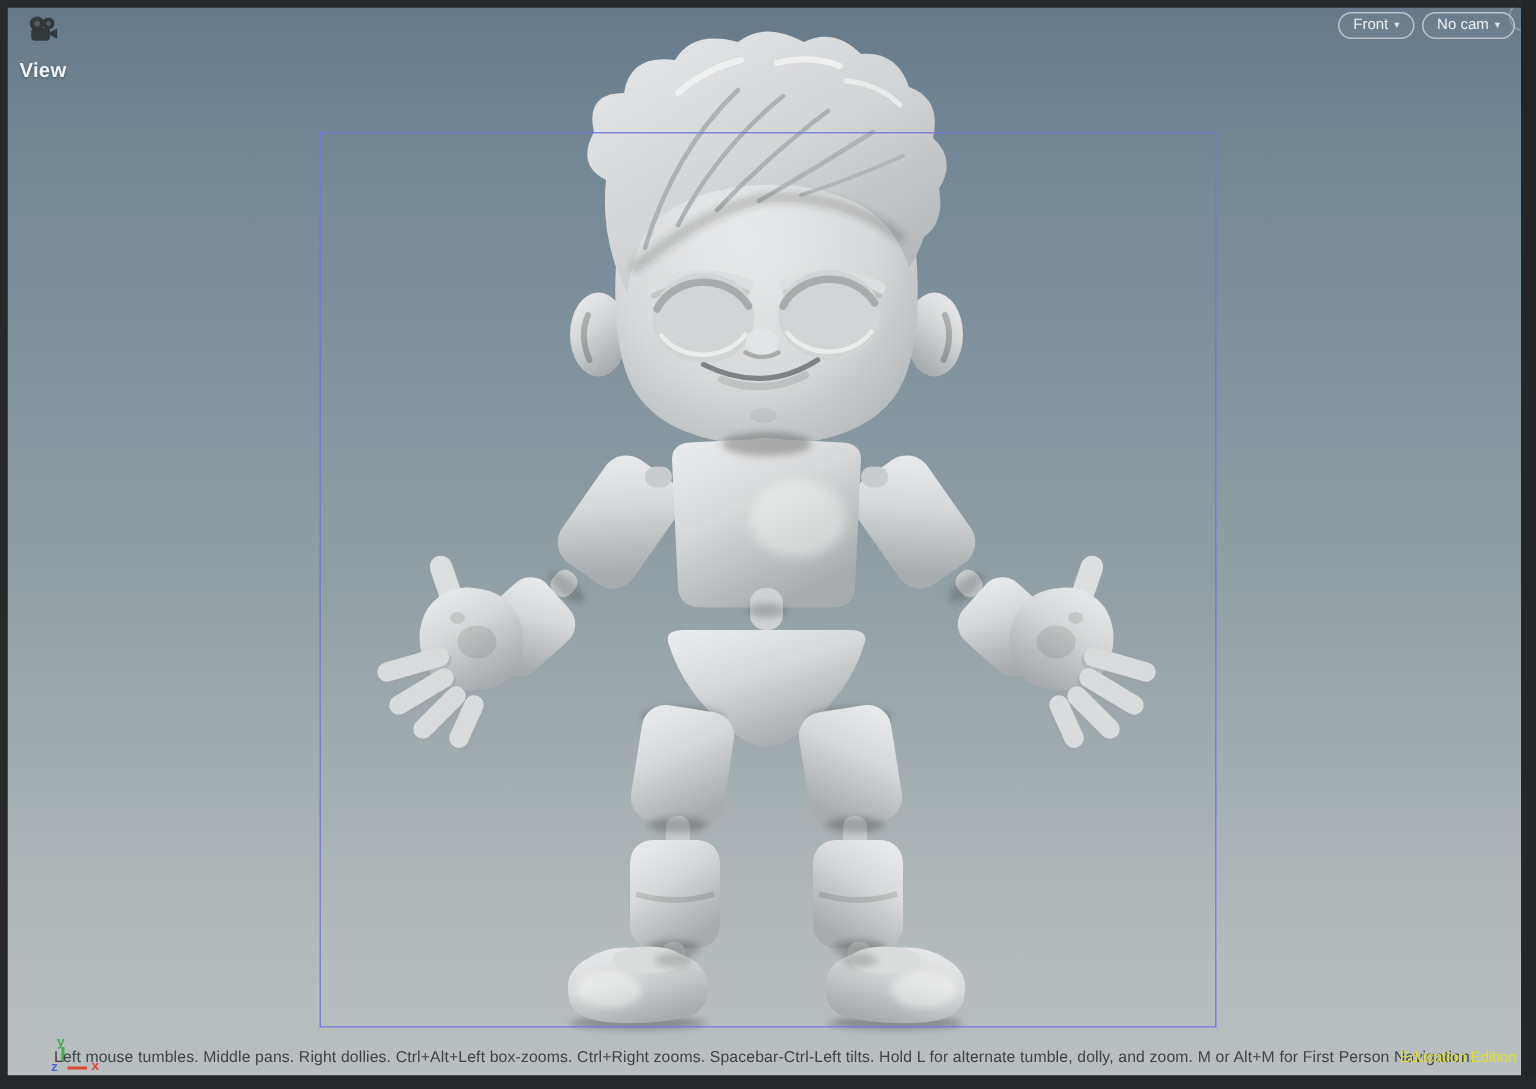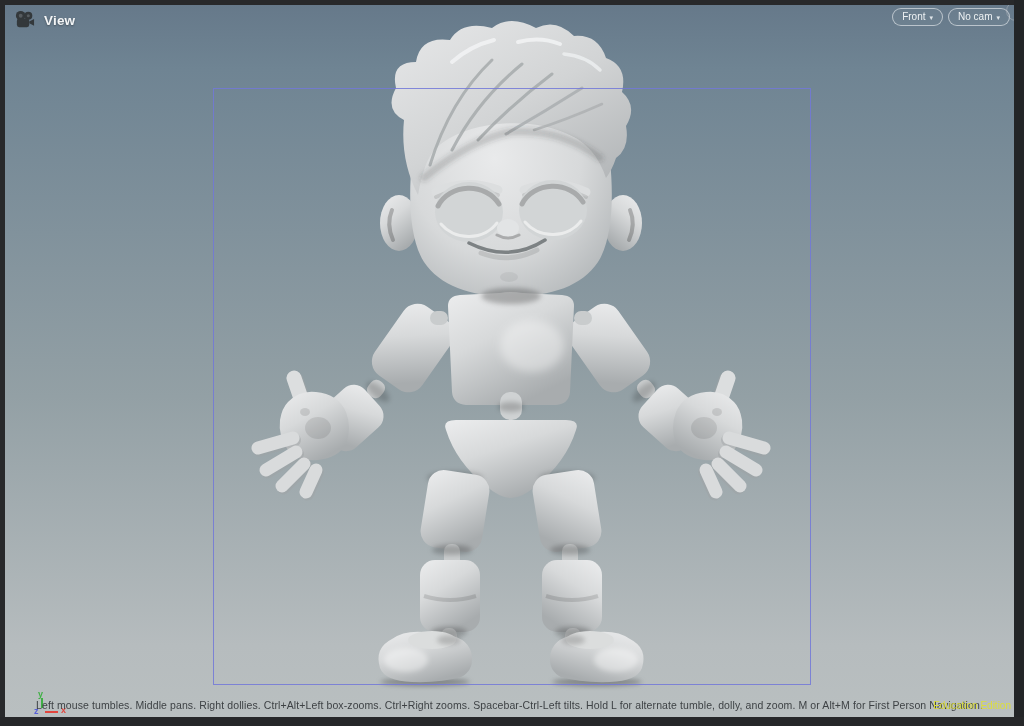--- a/index.html
+++ b/index.html
@@ -7,21 +7,21 @@
   
   .frame-top{position:absolute;left:0;top:0;width:1024px;height:5px;background:#28292b;}
   .frame-left{position:absolute;left:0;top:0;width:5px;height:726px;background:#28292b;}
   .frame-right{position:absolute;left:1014px;top:0;width:10px;height:726px;background:#232527;}
   .frame-bottom{position:absolute;left:0;top:717px;width:1024px;height:9px;background:#262729;}
   
   .viewport{position:absolute;left:5px;top:5px;width:1009px;height:712px;overflow:hidden;
     background:linear-gradient(180deg,#66798a 0%,#6f8493 9%,#93a0a5 55%,#b6bcbe 90%,#b9bfc0 100%);}
   .model-svg{position:absolute;left:-5px;top:-5px;width:1024px;height:726px;}
   
-  .hdr{position:absolute;left:8px;top:5px;display:flex;align-items:center;gap:8px;}
+  .hdr{position:absolute;left:8px;top:5px;display:flex;align-items:center;gap:8px;flex-direction:column;}
   .hdr-title{color:#f3f5f6;font-size:13.5px;font-weight:bold;letter-spacing:.2px;
     text-shadow:0 1px 2px rgba(0,0,0,.35);}
   
   .pills{position:absolute;right:4px;top:3px;display:flex;gap:5px;}
   .pill{display:flex;align-items:center;gap:4px;border:1px solid rgba(238,242,244,.6);
     color:#eef2f4;font-size:10px;font-weight:normal;border-radius:10px;padding:2px 9px;
     background:rgba(255,255,255,.03);cursor:pointer;line-height:1.2;}
   .pill .caret{font-size:7px;opacity:.9;transform:translateY(.5px);}
   .corner-circle{position:absolute;left:1001px;top:-4px;width:18px;height:18px;border-radius:50%;
     border:1.5px solid rgba(190,196,200,.45);}

